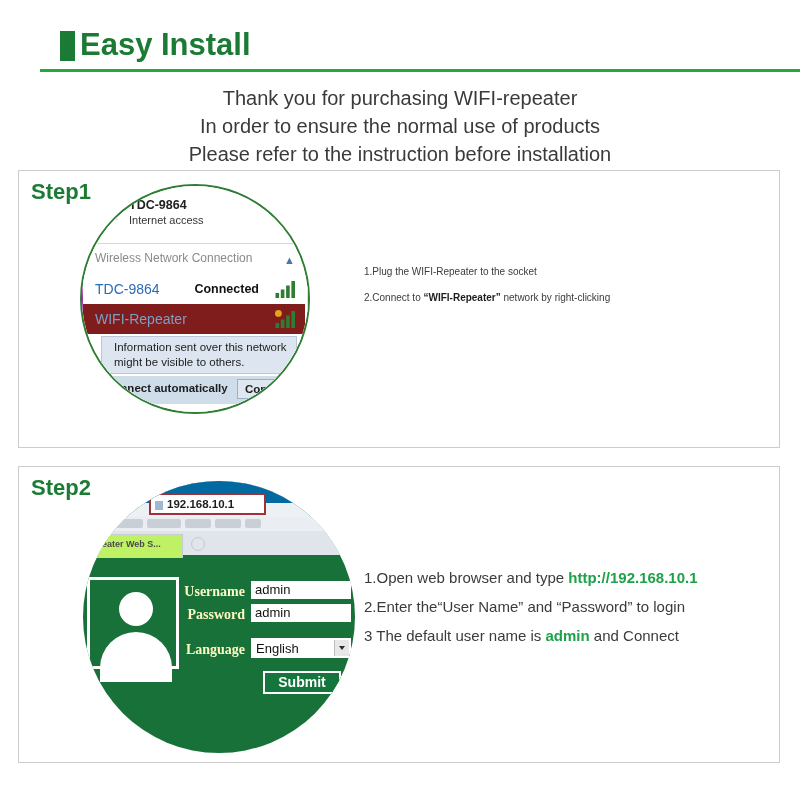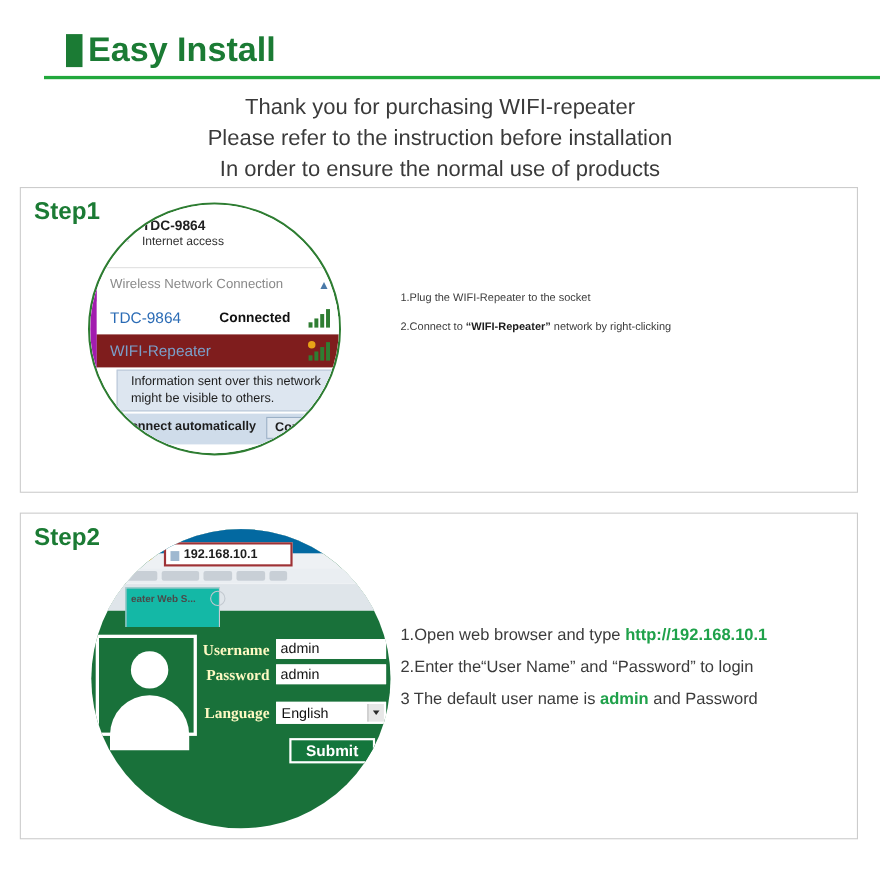--- a/index.html
+++ b/index.html
@@ -140,21 +140,21 @@
     position: absolute;
     left: 8px; top: 57px;
     width: 238px; height: 1px;
     background: #d8d8d8;
   }
   #flyout-panel {
     position: absolute;
     left: 8px; top: 58px;
     width: 238px; height: 172px;
     background: #ffffff;
-    border-left: 6px solid #a21caf;
+    border-left: 1px solid #a21caf;
     box-sizing: border-box;
   }
   #flyout-header-row {
     position: absolute;
     left: 0; top: 0;
     width: 238px; height: 28px;
   }
   #flyout-header-label {
     position: absolute;
     left: 12px; top: 7px;
@@ -365,23 +365,23 @@
     border-radius: 2px;
   }
   #chrome-tab-row {
     position: absolute;
     left: 0; top: 50px;
     width: 272px; height: 24px;
     background: #dfe5ea;
   }
   #chrome-tab {
     position: absolute;
-    left: 31px; top: 3px;
-    width: 86px; height: 36px;
-    background: #14b8a6;
+    left: 14px; top: 3px;
+    width: 86px; height: 24px;
+    background: #bef264;
     border: 1px solid #c6ccd2;
     border-bottom: none;
     box-sizing: border-box;
   }
   #chrome-tab-text {
     position: absolute;
     left: 4px; top: 4px;
     font-size: 9px;
     color: #4a4a4a;
     white-space: nowrap;
@@ -514,22 +514,22 @@
 <body>
 
 <div id="header">
   <div id="header-logo-block"></div>
   <div id="header-title">Easy Install</div>
   <div id="header-rule"></div>
 </div>
 
 <div id="intro">
   <span class="line">Thank you for purchasing WIFI-repeater</span>
+  <span class="line">In order to ensure the normal use of products</span>
   <span class="line">Please refer to the instruction before installation</span>
-  <span class="line">In order to ensure the normal use of products</span>
 </div>
 
 <div id="step1-box" class="step-box">
   <div class="step-label">Step1</div>
 
   <div id="step1-circle">
     <div id="wifi-flyout">
 
       <div id="flyout-top">
         <svg id="flyout-top-icon" viewBox="0 0 17 16">
@@ -642,15 +642,15 @@
       <div id="select-language-text">English</div>
       <div id="select-language-arrow"></div>
     </div>
 
     <div id="submit-button">Submit</div>
   </div>
 
   <div id="step2-instructions">
     <div class="instr-line"><span>1.Open web browser and type </span><span class="green-text">http://192.168.10.1</span></div>
     <div class="instr-line">2.Enter the“User Name” and “Password” to login</div>
-    <div class="instr-line"><span>3 The default user name is </span><span class="green-text">admin</span><span> and Password</span></div>
+    <div class="instr-line"><span>3 The default user name is </span><span class="green-text">admin</span><span> and Connect</span></div>
   </div>
 </div>
 
 </body></html>

